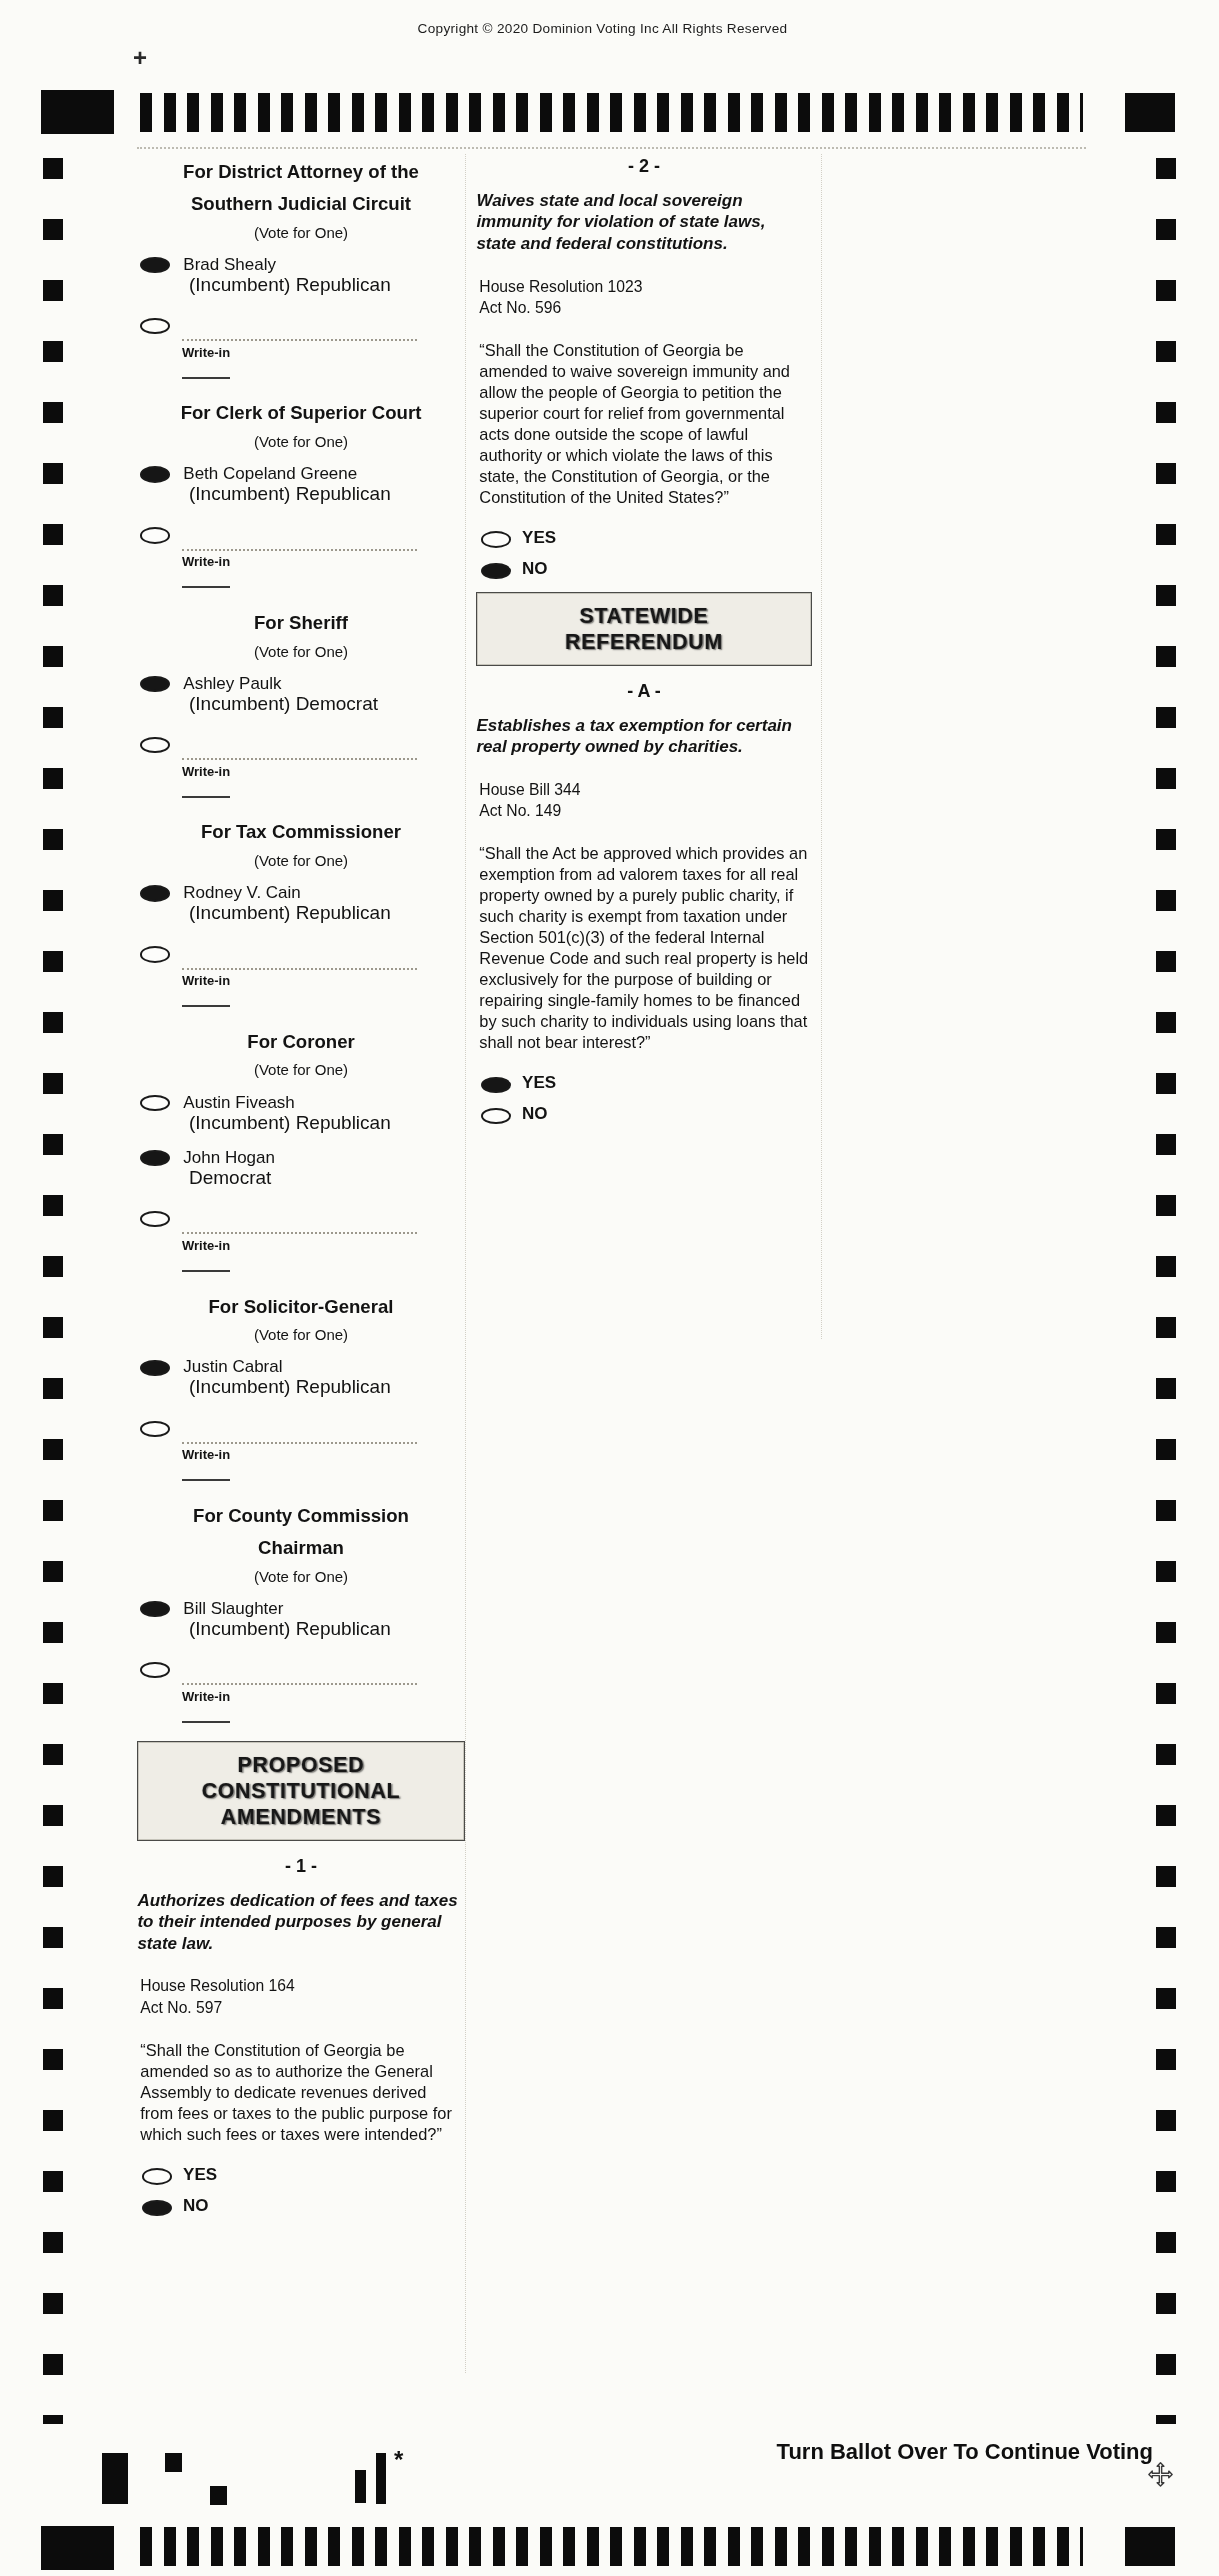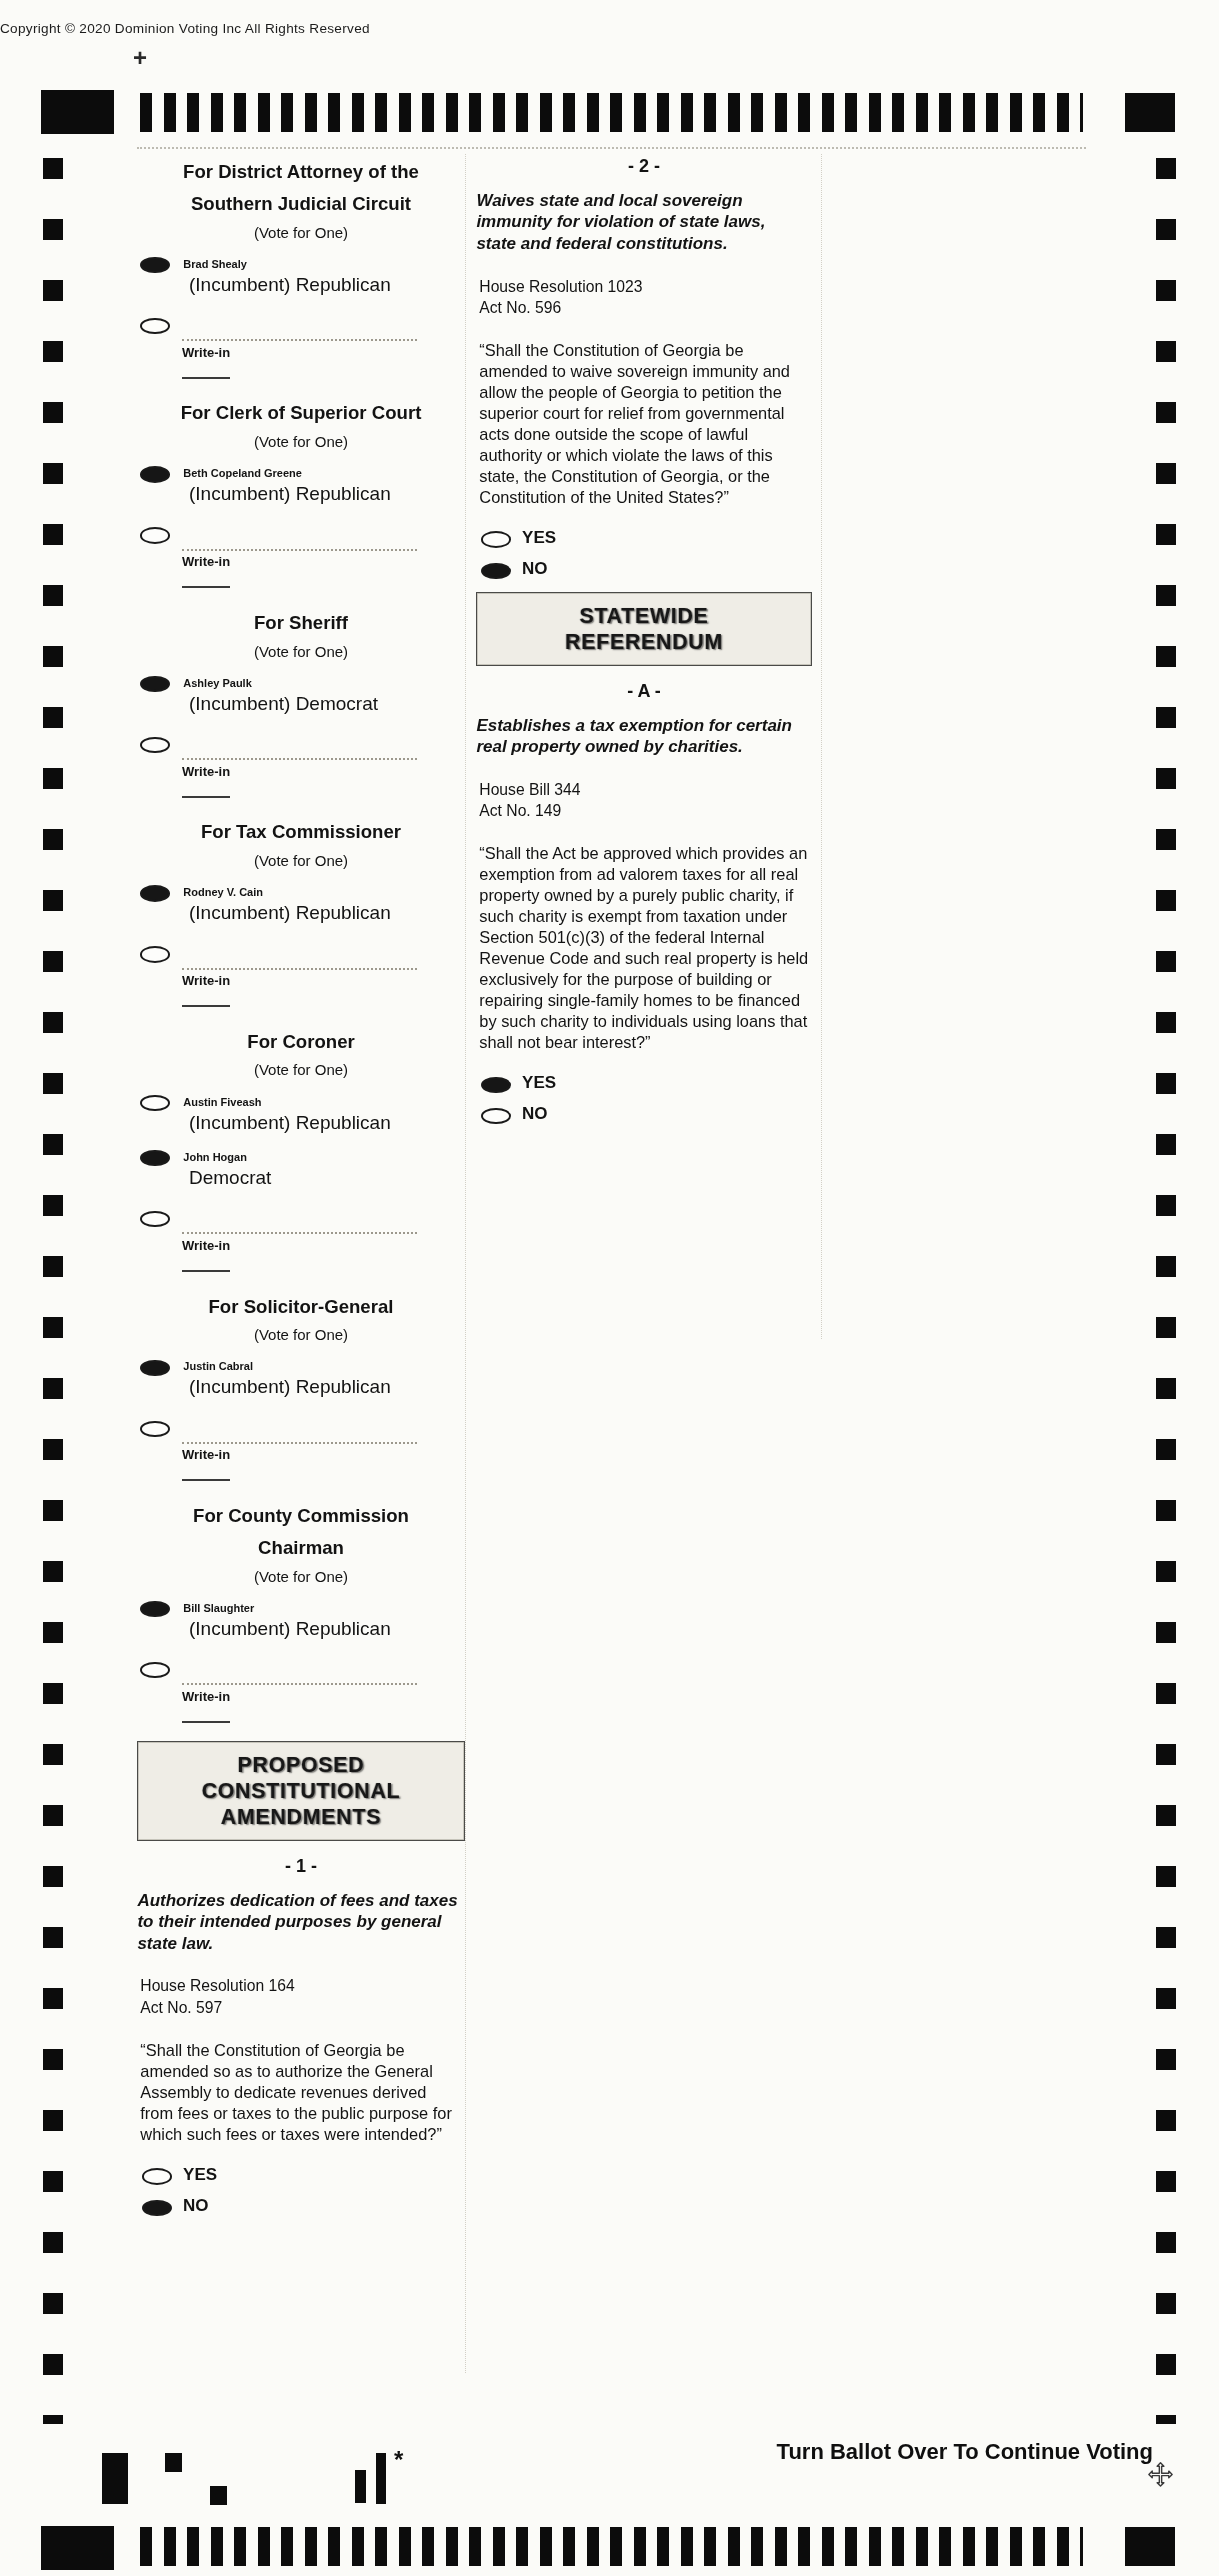--- a/index.html
+++ b/index.html
@@ -1,20 +1,20 @@
 <!DOCTYPE html>
 <html style="font-size:11.4px"><head>
 <meta charset="utf-8">
 <style>
   * { margin:0; padding:0; box-sizing:border-box; }
   html,body { background:#e9e9e6; }
   body { font-family:"Liberation Sans", sans-serif; color:#131313; }
   .page { position:relative; width:1219px; height:2576px; background:#fbfbf8; overflow:hidden; }
 
-  .copyright { position:absolute; top:21.4px; left:0; right:14px; text-align:left; font-size:13.6px; letter-spacing:0.3px; color:#1c1c1c; }
+  .copyright { position:absolute; top:21.4px; left:0; right:14px; text-align:center; font-size:13.6px; letter-spacing:0.3px; color:#1c1c1c; }
   .plus { position:absolute; top:44px; left:133px; font-size:24px; font-weight:bold; color:#2a2a2a; }
 
   
   .tm-row { position:absolute; height:39px; background:repeating-linear-gradient(90deg,#0c0c0c 0 12px, transparent 12px 23.5px); }
   .tm-row.top    { top:93px;  left:140px; width:943px; }
   .tm-row.bottom { top:2527px; left:140px; width:943px; }
   .tm-block { position:absolute; background:#0c0c0c; }
   .blk-tl { top:90px;  left:41px;   width:73px; height:44px; }
   .blk-tr { top:93px;  left:1125px; width:50px;  height:39px; }
   .blk-bl { top:2526px; left:41px;   width:73px; height:44px; }
@@ -34,21 +34,21 @@
   .col-right { left:475px; width:338px; }
 
   .contest { margin-bottom:17px; }
   .ctitle { font-size:18.6px; font-weight:bold; text-align:center; line-height:32px; white-space:pre-line; }
   .vfo { font-size:15px; text-align:center; margin:3.6px 0 11.4px 0; }
 
   .cand { display:flex; align-items:flex-start; margin:14.3px 0 5.7px 4.3px; }
   .oval { flex:0 0 auto; display:inline-block; width:30px; height:16.4px; border:2.1px solid #1a1a1a; border-radius:50%; background:#fdfdfb; margin-top:2.1px; }
   .oval.filled { background:#161616; }
   .ctext { margin-left:13px; }
-  .cname { font-size:11px; font-weight:bold; line-height:19px; }
+  .cname { font-size:17px; font-weight:normal; line-height:19px; }
   .cparty { font-size:19px; font-weight:normal; margin-top:0; padding-left:5.7px; }
 
   .owrap { margin:20px 0 2.9px 4.3px; }
   .writein { margin:1.4px 0 18.6px 46px; }
   .wline { width:235px; border-top:2.1px dotted #9c988d; margin-bottom:3.6px; }
   .wlabel { display:inline-block; font-size:13px; font-weight:bold; border-bottom:2.1px solid #3a3a3a; padding-bottom:17px; }
 
   .secbox { border:1.4px solid #4a4a48; background:#efede6; margin:13px 1.4px 14.3px 1.4px; padding:10px 5.7px; text-align:center;
             box-shadow:0 0 0 0.7px #b9b6ac inset; }
   .sectext { font-size:21.4px; font-weight:bold; line-height:26px; letter-spacing:0.7px; color:#181818; white-space:pre-line;

